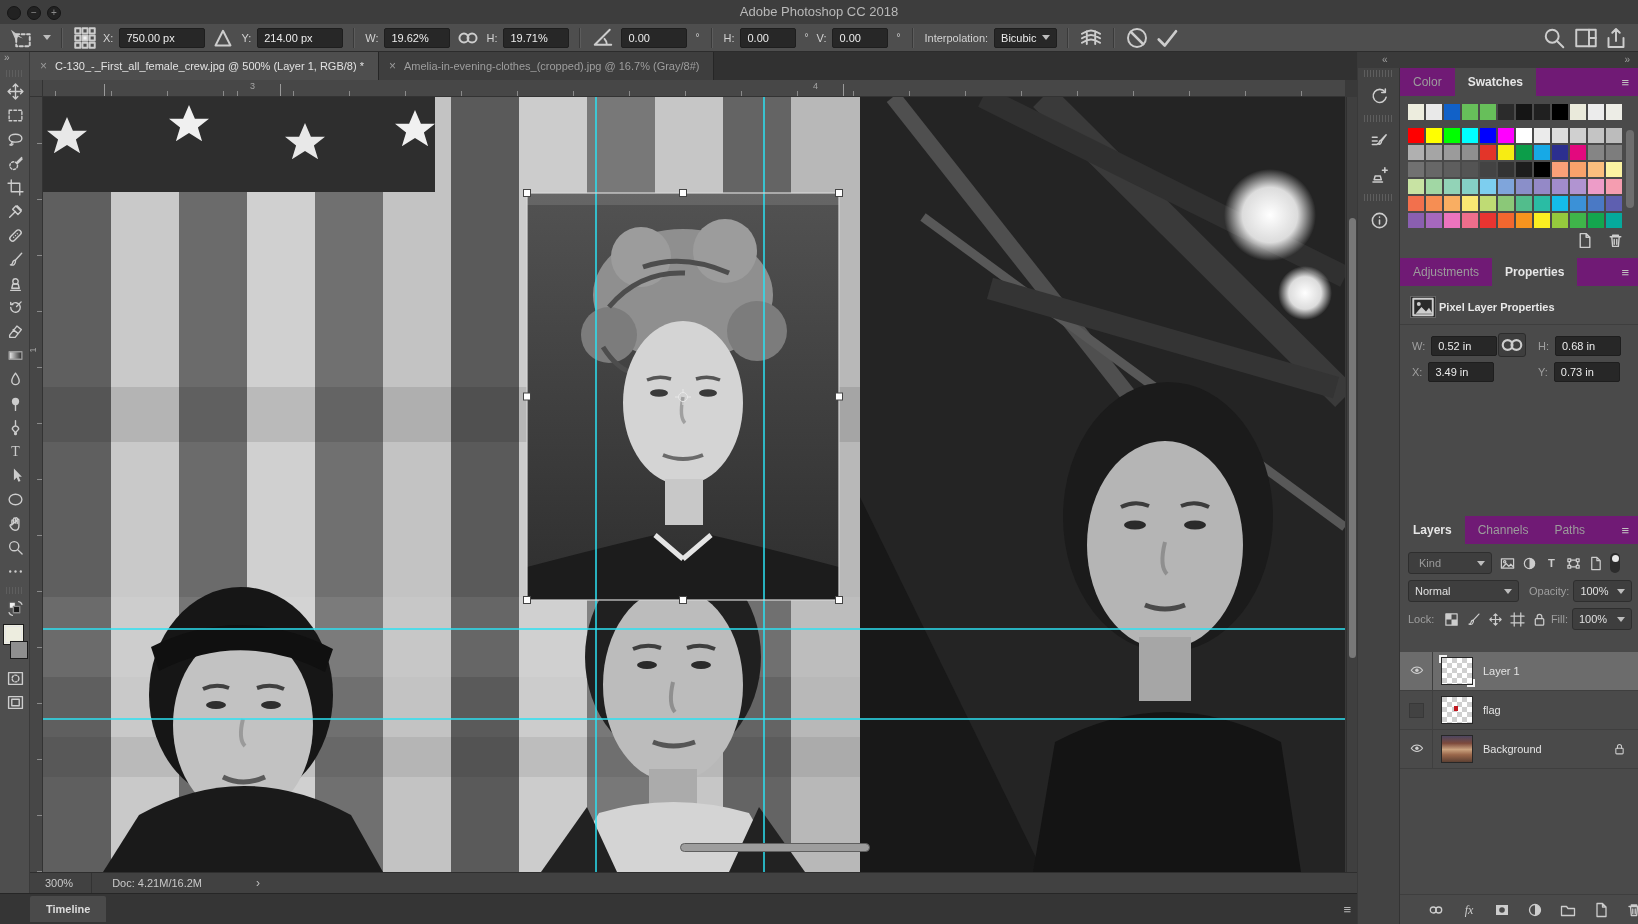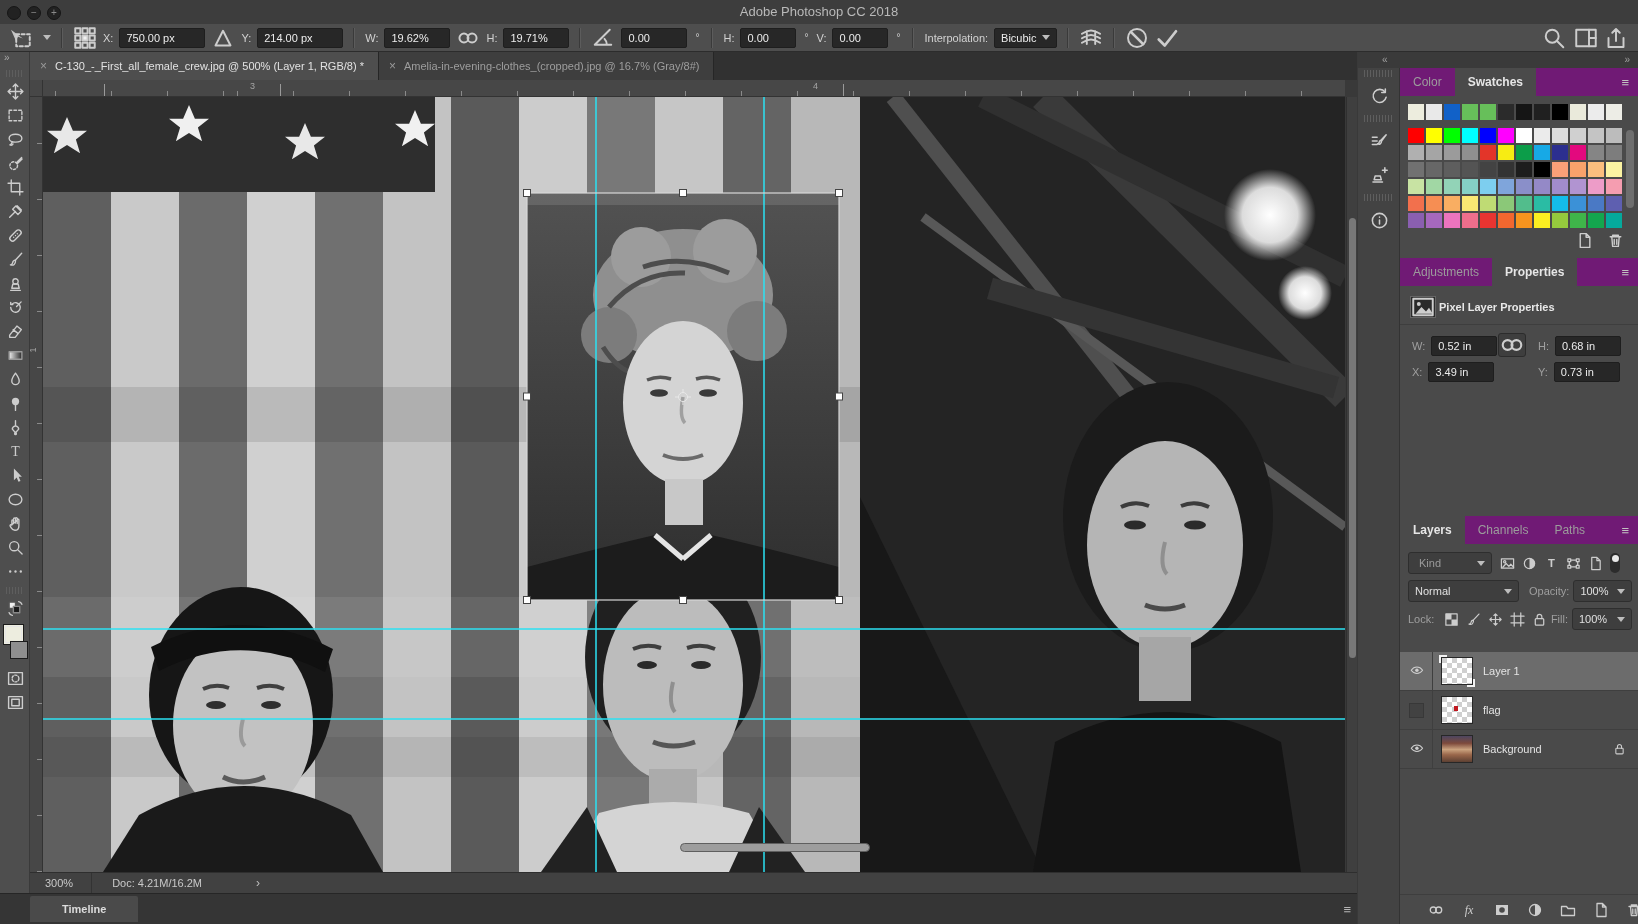--- a/index.html
+++ b/index.html
@@ -57,21 +57,21 @@
   #vthumb{position:absolute;left:2px;top:121px;width:7px;height:440px;border-radius:4px;background:#787878;}
   #hthumb{left:680px;top:843px;width:190px;height:9px;border-radius:5px;background:#9d9d9d;border:1px solid #5f5f5f;box-sizing:border-box;}
   
   #statusbar{left:30px;top:872px;width:1327px;height:21px;background:#414141;border-top:1px solid #2e2e2e;
      display:flex;align-items:center;color:#c9c9c9;box-sizing:border-box;}
   #status-zoom{padding:0 18px 0 15px;}
   .vdiv{width:1px;height:21px;background:#333;}
   #status-doc{padding:0 14px 0 20px;}
   #status-chevron{color:#bdbdbd;font-size:12px;padding-left:40px;}
   #timelinebar{left:0px;top:893px;width:1357px;height:31px;background:#353535;border-top:1px solid #262626;box-sizing:border-box;}
-  #timeline-tab{position:absolute;left:30px;top:2px;height:26px;padding:0 32px;background:#4a4a4a;color:#dcdcdc;
+  #timeline-tab{position:absolute;left:30px;top:2px;height:26px;padding:0 16px;background:#4a4a4a;color:#dcdcdc;
      display:flex;align-items:center;font-weight:700;border-radius:2px 2px 0 0;}
   #timeline-menu{position:absolute;right:6px;top:8px;color:#b5b5b5;font-size:13px;}
   
   #rightheader{left:1358px;top:52px;width:280px;height:16px;background:#3a3a3a;color:#a0a0a0;font-size:10px;}
   #dockstrip{left:1358px;top:68px;width:42px;height:856px;background:#434343;border-right:1px solid #333;box-sizing:border-box;}
   .dock-item{width:42px;height:34px;display:flex;align-items:center;justify-content:center;}
   .dock-item svg{width:19px;height:19px;}
   .panel{background:#4a4a4a;}
   .ptabbar{height:28px;background:#701a75;display:flex;align-items:stretch;position:relative;}
   .ptab{padding:0 13px;display:flex;align-items:center;color:#9c9c9c;font-size:12px;}

